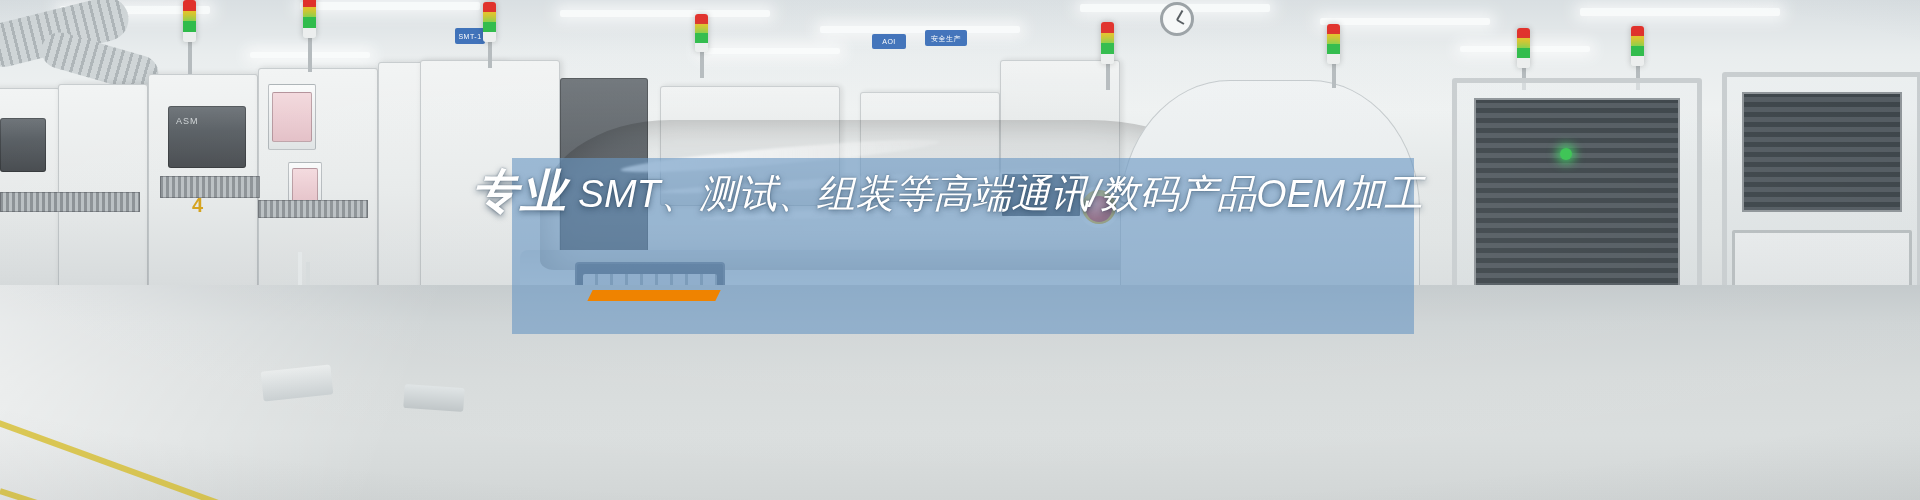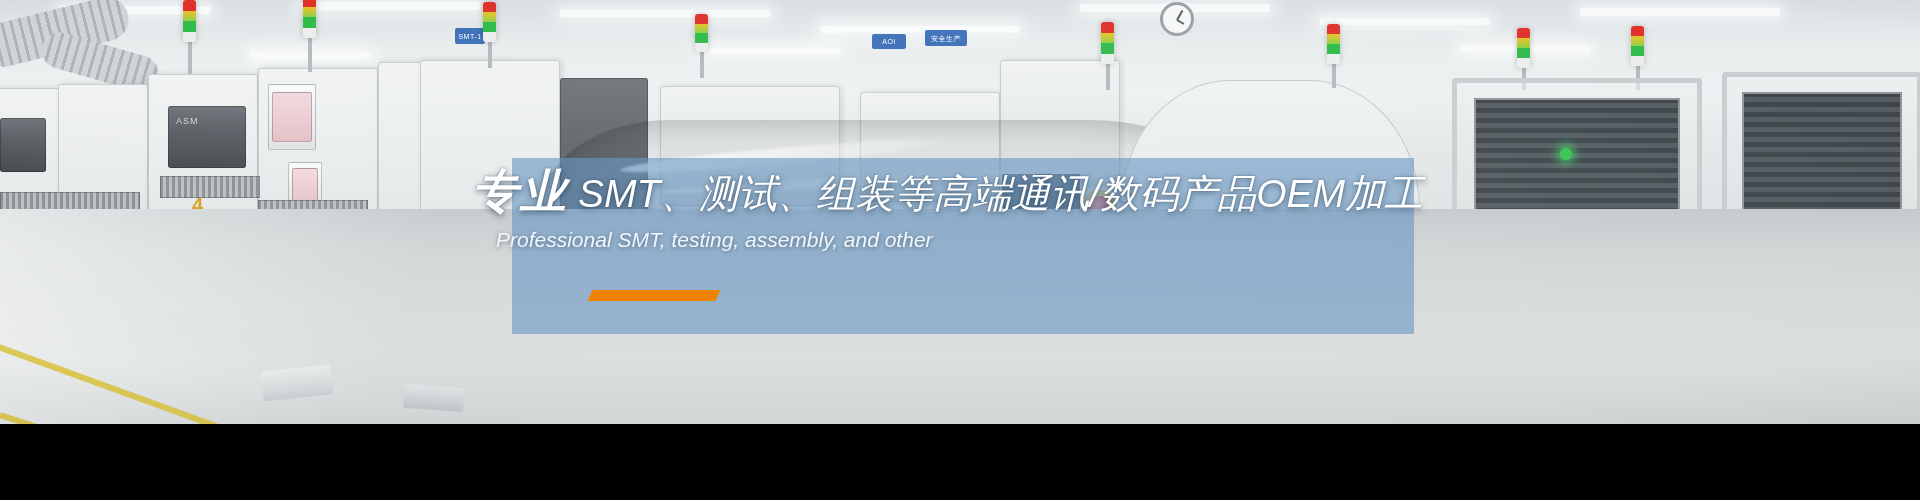--- a/index.html
+++ b/index.html
@@ -3,21 +3,21 @@
 <meta charset="utf-8">
 <title>SMT Factory Hero Banner</title>
 <style>
   * { margin:0; padding:0; box-sizing:border-box; }
   html,body{ background:#000; }
   body{ font-family:"Liberation Sans", sans-serif; }
 
   .banner{
     position:relative;
     width:1920px;
-    height:424px;
+    height:500px;
     overflow:hidden;
     background:#c9d2d8;
   }
 
   
   .photo{ position:absolute; inset:0; overflow:hidden; }
 
   
   .bg-base{
     position:absolute; inset:0;
@@ -412,20 +412,19 @@
     <div class="vignette"></div>
   </div>
 
   <div class="overlay">
     <div class="ov-inner">
 
       <div class="headline">
         <span class="hl-lead">专业</span><span class="hl-rest">SMT、测试、组装等高端通讯/数码产品OEM加工</span>
       </div>
 
-      <div class="sub line1">Professional SMT, testing, assembly, and other</div>
 
       <div class="accent-bar"></div>
 
     </div>
   </div>
 
 </div>
 
 </body></html>

